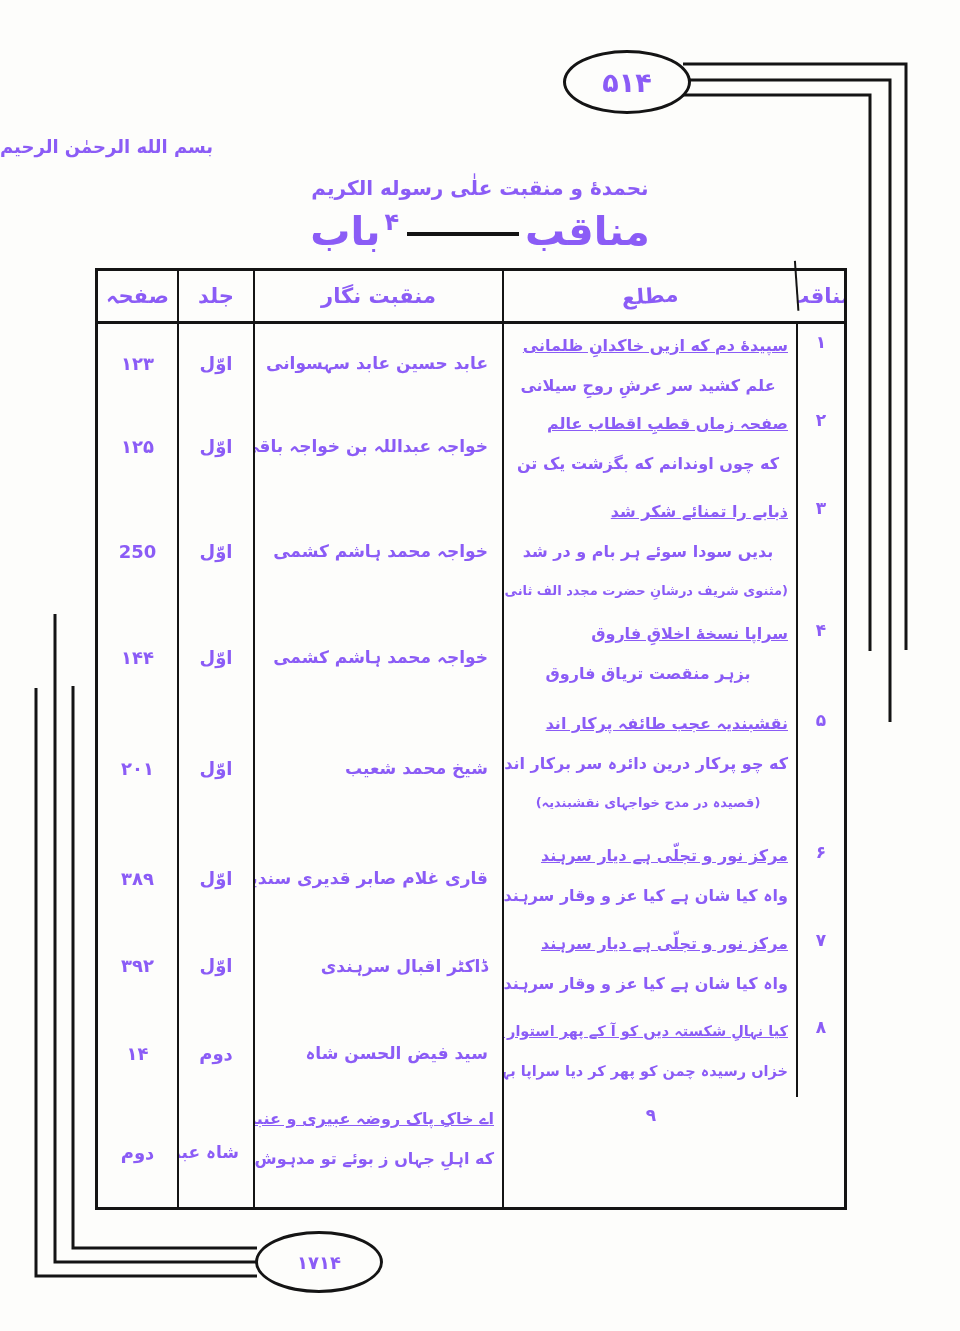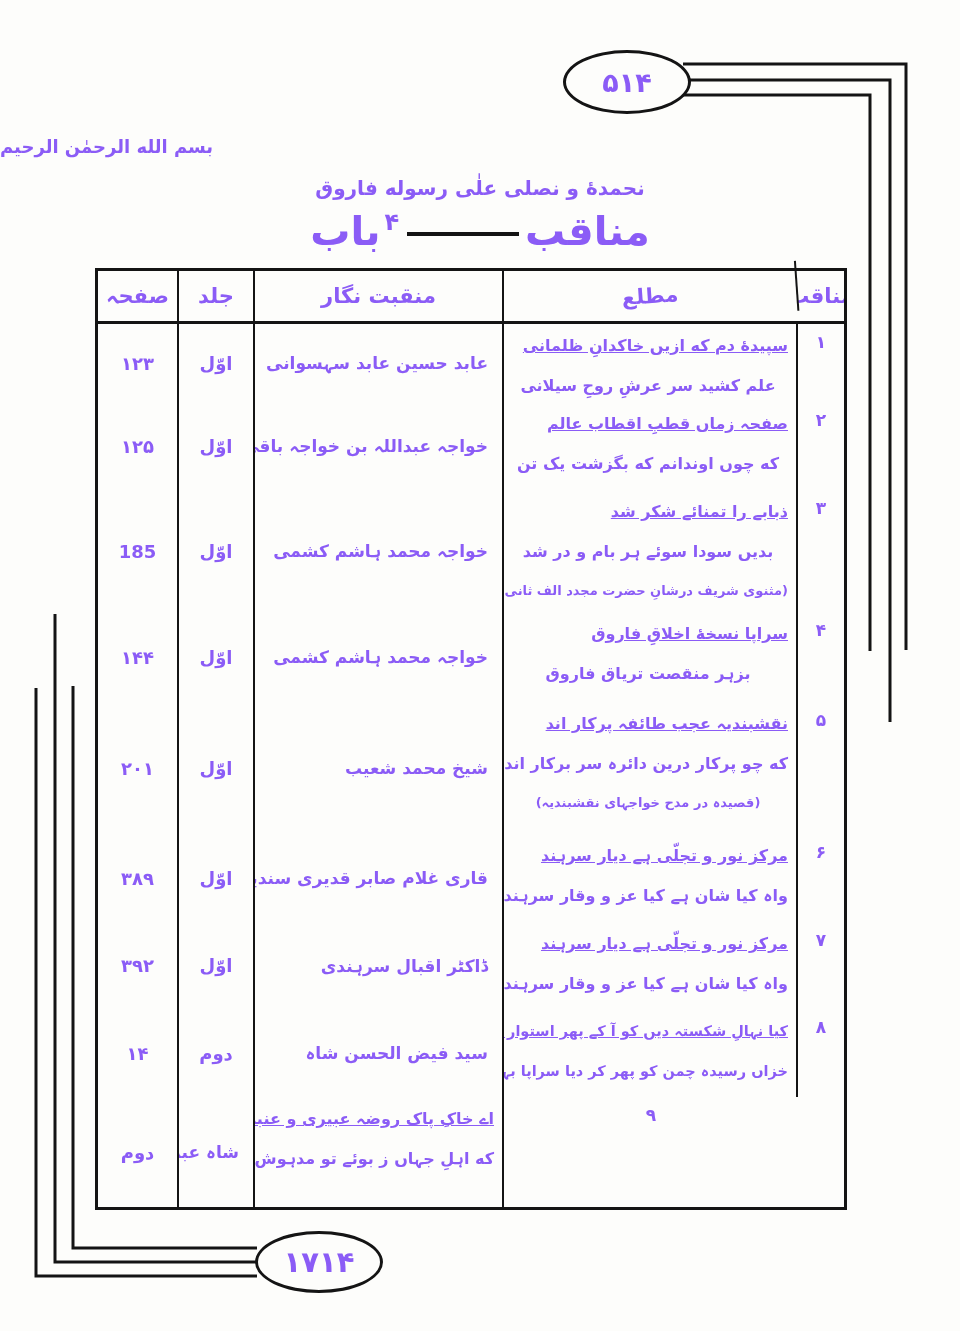--- a/index.html
+++ b/index.html
@@ -17,21 +17,21 @@
   .oval{
     position:absolute;
     border:3px solid #141414;
     border-radius:50%;
     display:flex;align-items:center;justify-content:center;
     font-weight:700;
     background:#fdfdfb;
     z-index:5;
   }
   .oval-top{left:563px;top:50px;width:122px;height:58px;font-size:27px;}
-  .oval-bottom{left:255px;top:1231px;width:122px;height:56px;font-size:29px;}
+  .oval-bottom{left:255px;top:1231px;width:122px;height:56px;font-size:18px;}
   .callout-svg{position:absolute;left:0;top:0;z-index:2;}
 
   
   .bismillah{
     position:absolute;left:0;top:136px;width:100%;
     text-align:left;font-size:18px;font-weight:700;
   }
   .hamd{
     position:absolute;left:0;top:176px;width:100%;
     text-align:center;font-size:20px;font-weight:700;
@@ -97,21 +97,21 @@
   </svg>
 
   <div class="oval oval-top">
     <span>۵۱۴</span>
   </div>
   <div class="oval oval-bottom">
     <span>۱۷۱۴</span>
   </div>
 
   <div class="bismillah">بسم الله الرحمٰن الرحیم</div>
-  <div class="hamd">نحمدهٔ و نصلی علٰی رسوله فاروق</div>
+  <div class="hamd">نحمدهٔ و منقبت علٰی رسوله الکریم</div>
   <div class="chapter">
     <span class="bab">باب</span>
     <span class="bab-num">۴</span>
     <span class="rule"></span>
     <span class="manaqib">مناقب</span>
   </div>
 
   <div class="mtable">
 
     <div class="thead">
@@ -138,21 +138,21 @@
       <div class="cell c-border c-vol">اوّل</div>
       <div class="cell c-border c-writer">خواجہ عبداللہ بن خواجہ باقی باللہ</div>
       <div class="cell c-border c-matla">
         <div class="vline vl1">صفحہ زماں قطبِ اقطاب عالم</div>
         <div class="vline vl2">که چوں اوندانم که بگزشت یک تن</div>
       </div>
       <div class="cell c-serial">۲</div>
     </div>
 
     <div class="trow" style="height:122px">
-      <div class="cell c-border c-page">185</div>
+      <div class="cell c-border c-page">250</div>
       <div class="cell c-border c-vol">اوّل</div>
       <div class="cell c-border c-writer">خواجہ محمد ہاشم کشمی</div>
       <div class="cell c-border c-matla">
         <div class="vline vl1">ذبابے را تمنائے شکر شد</div>
         <div class="vline vl2">بدیں سودا سوئے ہر بام و در شد</div>
         <div class="vnote">(مثنوی شریف درشانِ حضرت مجدد الف ثانی)</div>
       </div>
       <div class="cell c-serial">۳</div>
     </div>
 

